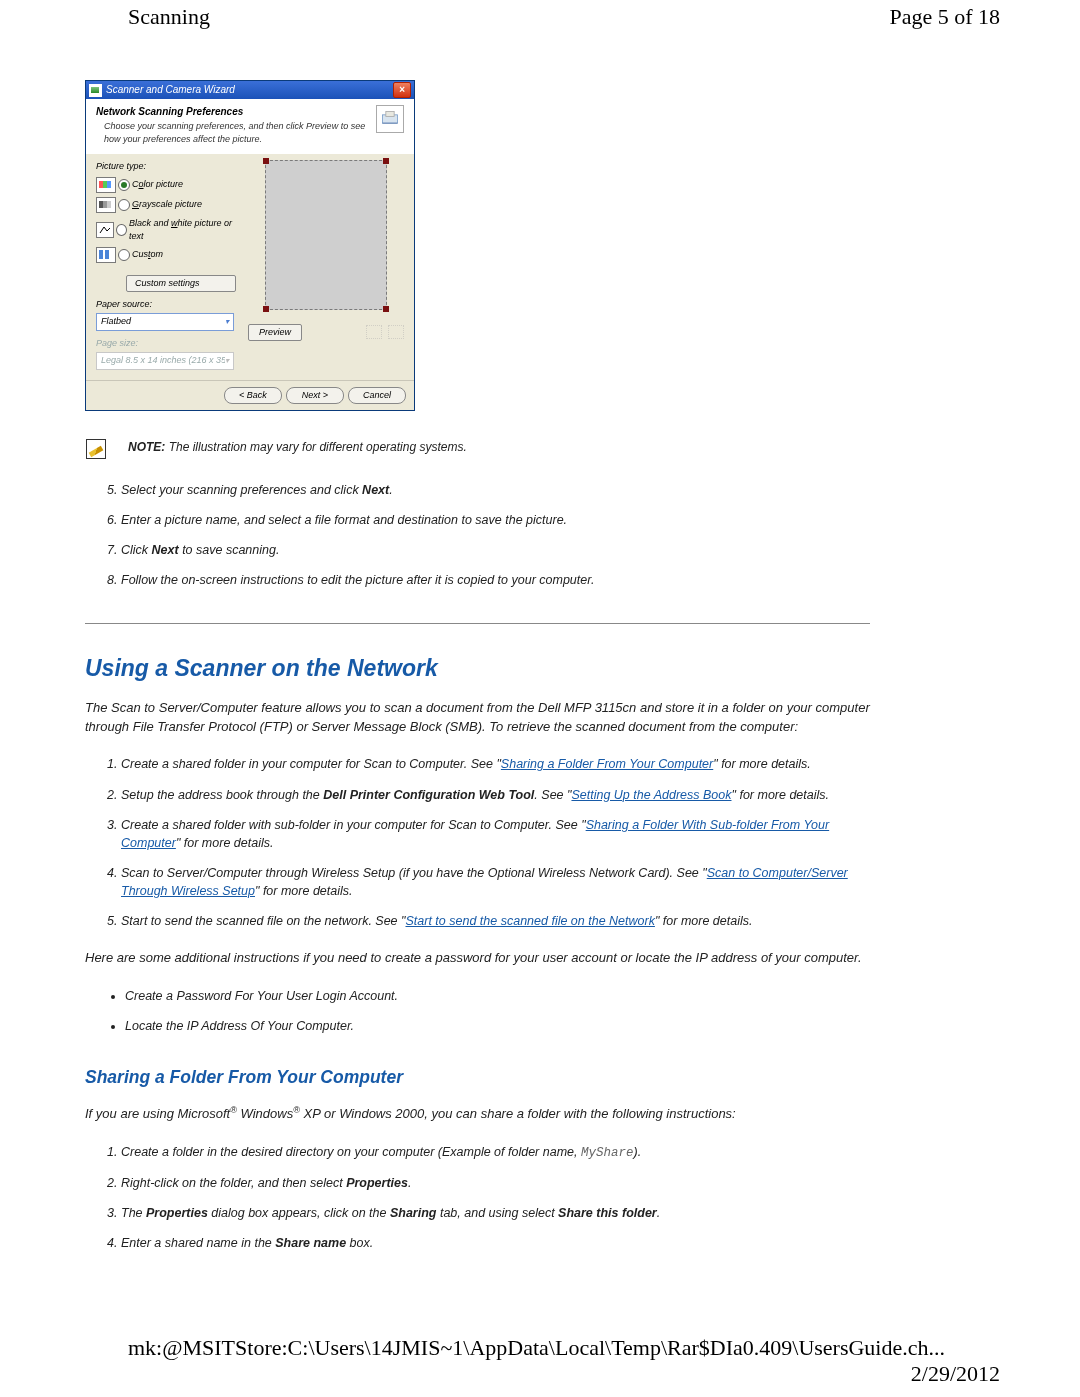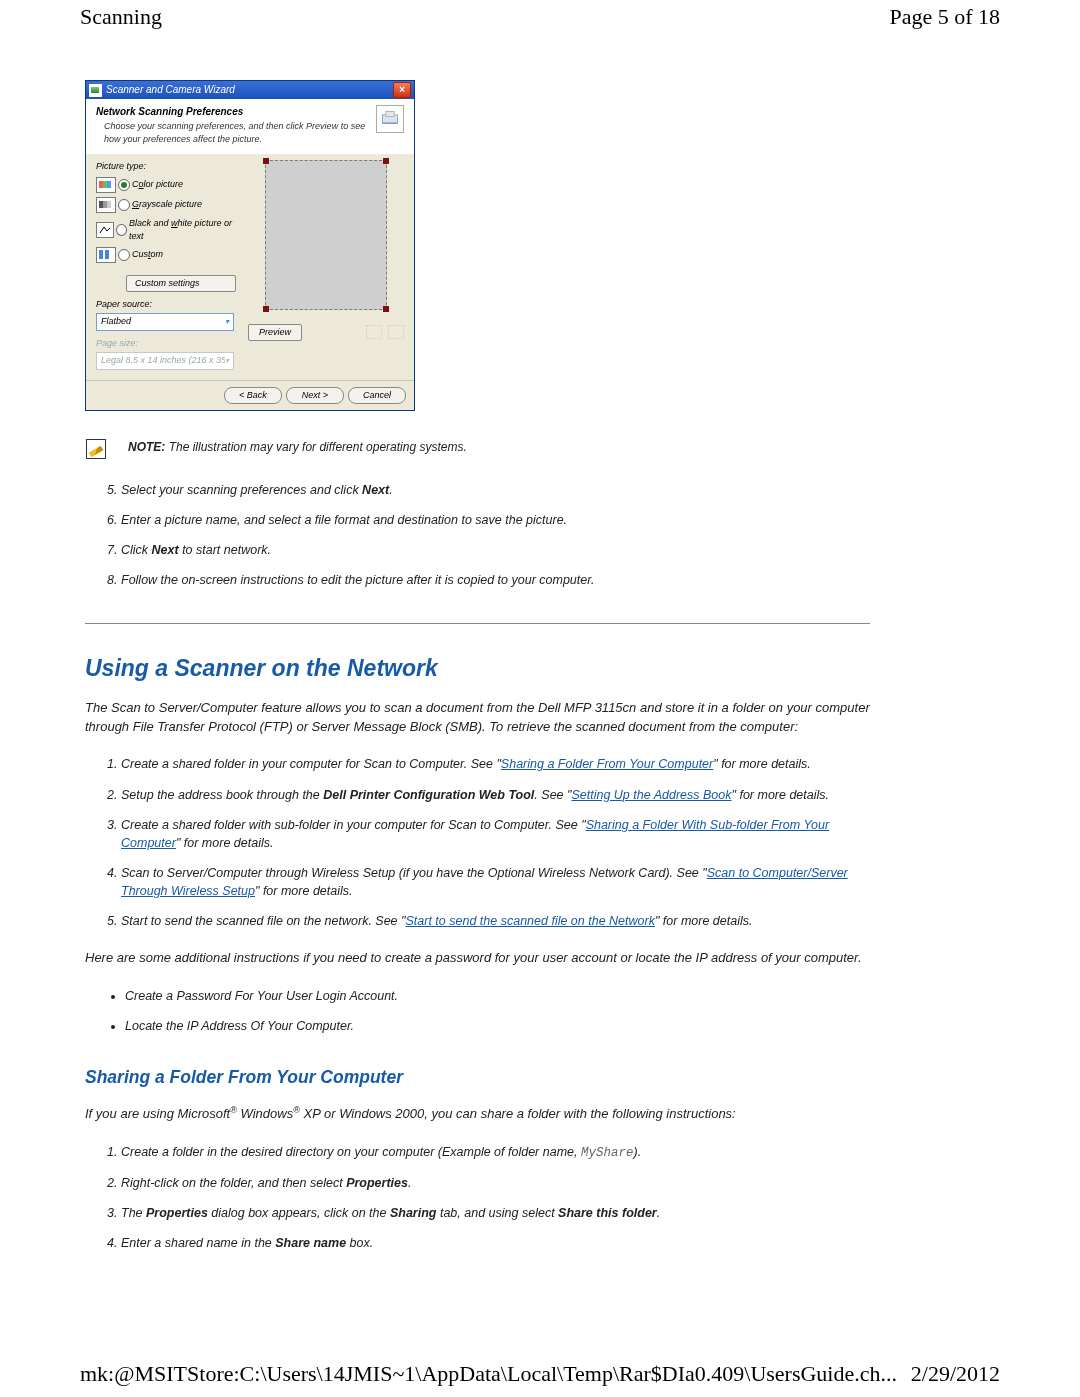--- a/index.html
+++ b/index.html
@@ -16,21 +16,21 @@
     position: relative;
   }
   .header-row, .footer-row {
     position: absolute;
     left: 80px;
     right: 80px;
     font-size: 22px;
   }
   .header-row { top: 4px; }
   .footer-row { bottom: 10px; }
-  .header-row .left, .footer-row .left { float: left; }
+  .header-row .left, .footer-row .left { float: left; margin-left: 48px; }
   .header-row .right, .footer-row .right { float: right; }
   .clearfix::after { content: ""; display: block; clear: both; }
 
   .content {
     position: absolute;
     left: 85px;
     right: 210px;
     top: 80px;
     font-family: Verdana, Geneva, sans-serif;
     font-size: 13px;
@@ -339,21 +339,21 @@
     </div>
 
     <div class="note-row">
       <span class="note-icon"></span>
       <span><b>NOTE:</b><span> The illustration may vary for different operating systems.</span></span>
     </div>
 
     <ol class="steps" start="5">
       <li><span>Select your scanning preferences and click </span><span class="bold">Next</span><span>.</span></li>
       <li>Enter a picture name, and select a file format and destination to save the picture.</li>
-      <li><span>Click </span><span class="bold">Next</span><span> to start network.</span></li>
+      <li><span>Click </span><span class="bold">Next</span><span> to save scanning.</span></li>
       <li>Follow the on-screen instructions to edit the picture after it is copied to your computer.</li>
     </ol>
 
     <hr class="sep">
 
     <h2 class="blue">Using a Scanner on the Network</h2>
 
     <p>The Scan to Server/Computer feature allows you to scan a document from the Dell MFP 3115cn and store it in a folder on your computer through File Transfer Protocol (FTP) or Server Message Block (SMB). To retrieve the scanned document from the computer:</p>
 
     <ol class="steps">

